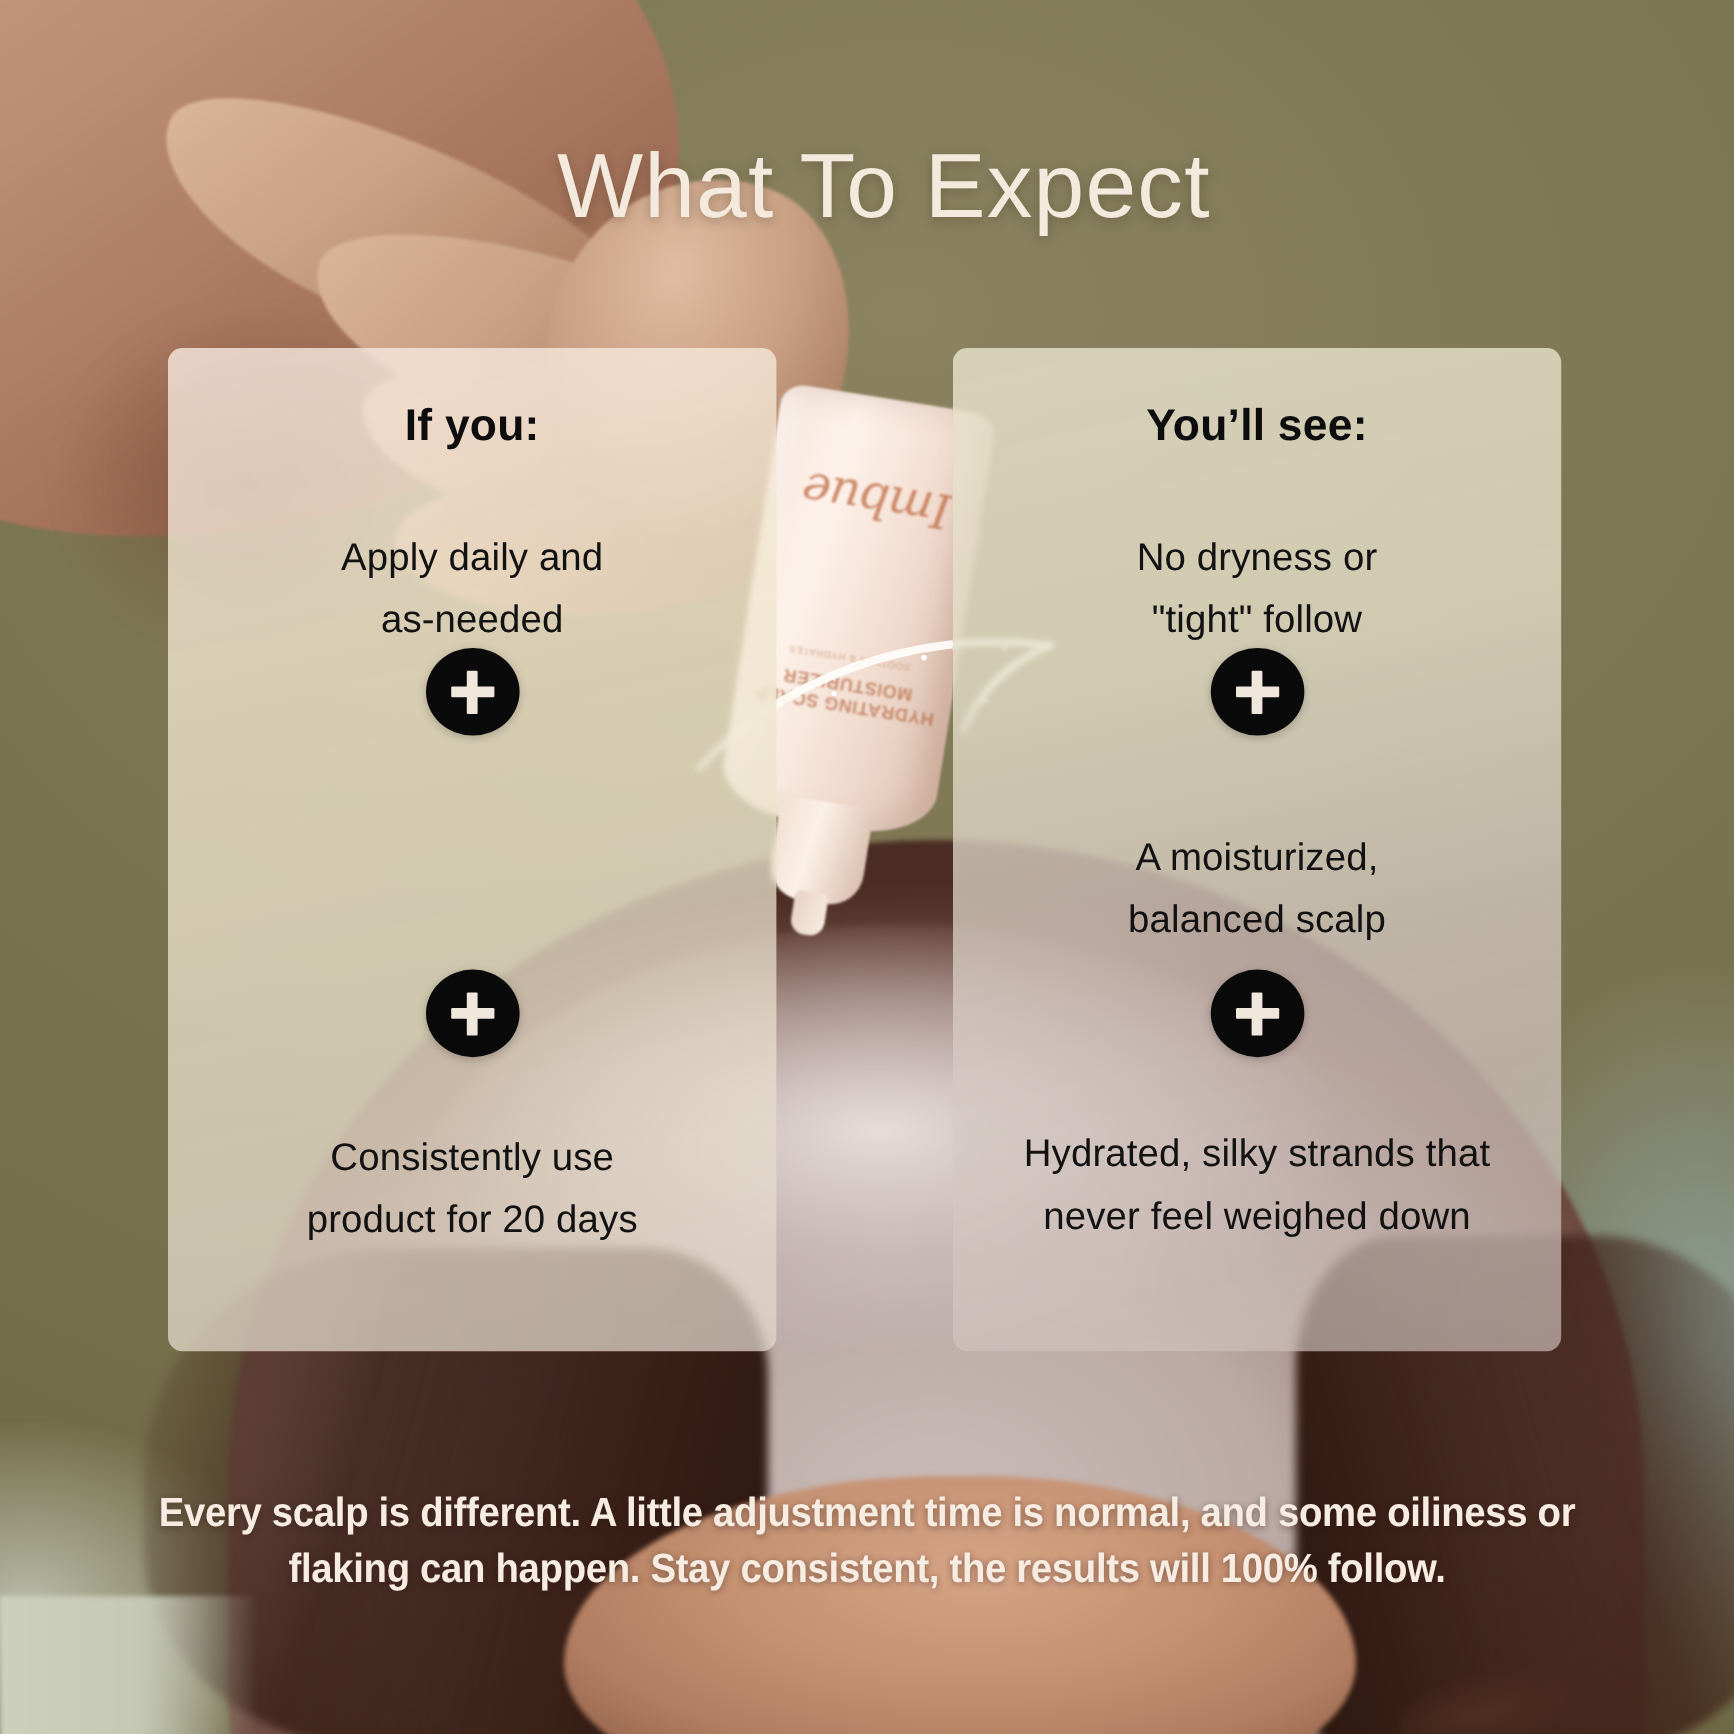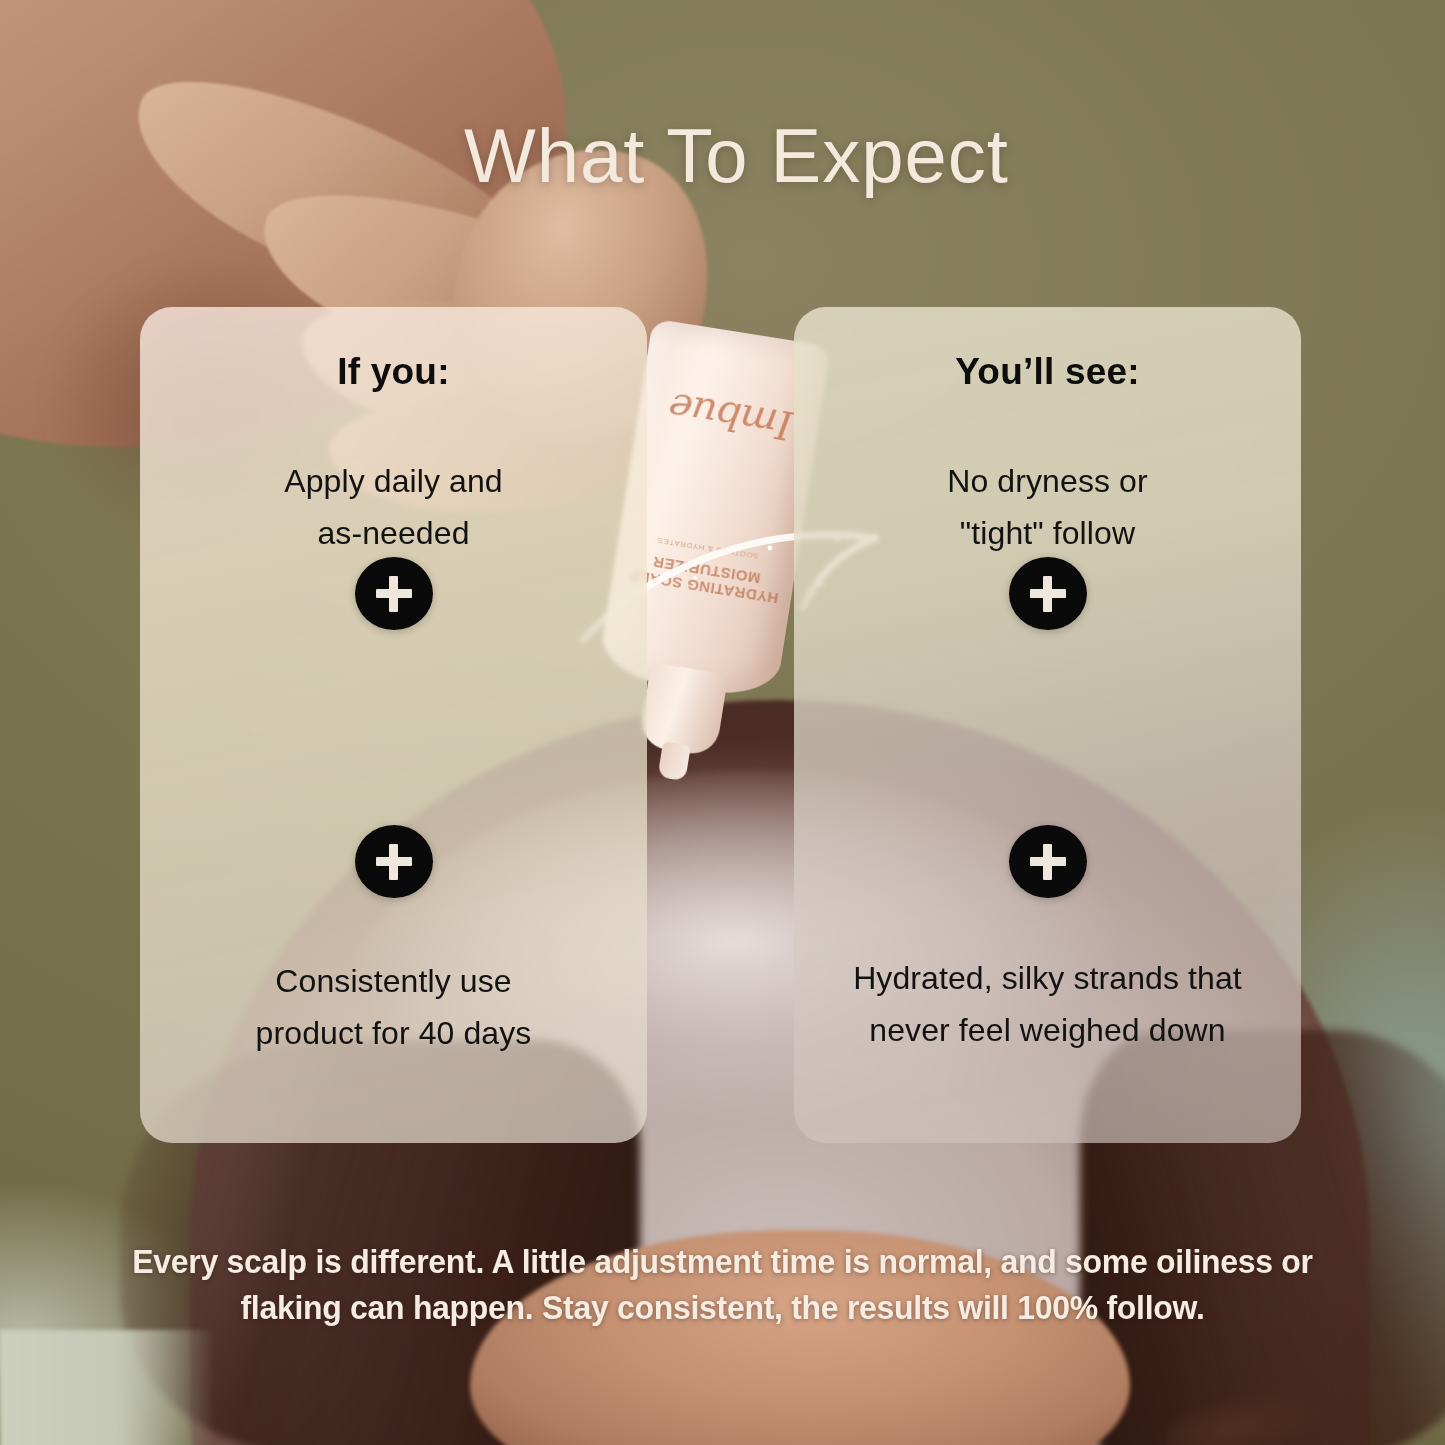--- a/index.html
+++ b/index.html
@@ -225,24 +225,24 @@
     font-weight: normal;
     letter-spacing: 1px;
     color: #f3e9dd;
     text-shadow: 0 2px 10px rgba(60,50,30,.35);
     margin-left: 14px;
   }
 
   
   .card {
     position: absolute;
-    top: 307px;
+    top: 290px;
     width: 507px;
     height: 836px;
-    border-radius: 32px;
+    border-radius: 12px;
     backdrop-filter: blur(2px);
     box-sizing: border-box;
     padding: 0 18px;
   }
   .card-left {
     left: 140px;
     background: linear-gradient(168deg,
         rgba(248,233,224,.80) 0%,
         rgba(241,230,206,.78) 30%,
         rgba(234,226,203,.76) 58%,
@@ -395,34 +395,36 @@
       <span class="bar-v"></span>
     </div>
 
 
     <div class="plus-badge plus-2">
       <span class="bar-h"></span>
       <span class="bar-v"></span>
     </div>
 
     <div class="card-item item-3" style="white-space:pre-line;">Consistently use
-product for 40 days</div>
+product for 20 days</div>
   </div>
 
   <div class="card card-right">
     <div class="card-heading">You’ll see:</div>
 
     <div class="card-item item-1" style="white-space:pre-line;">No dryness or
 "tight" follow</div>
 
     <div class="plus-badge plus-1">
       <span class="bar-h"></span>
       <span class="bar-v"></span>
     </div>
 
+    <div class="card-item item-2 right-card-item" style="white-space:pre-line;">A moisturized,
+balanced scalp</div>
 
     <div class="plus-badge plus-2">
       <span class="bar-h"></span>
       <span class="bar-v"></span>
     </div>
 
     <div class="card-item item-3 right-card-item" style="white-space:pre-line;">Hydrated, silky strands that
 never feel weighed down</div>
   </div>
 

